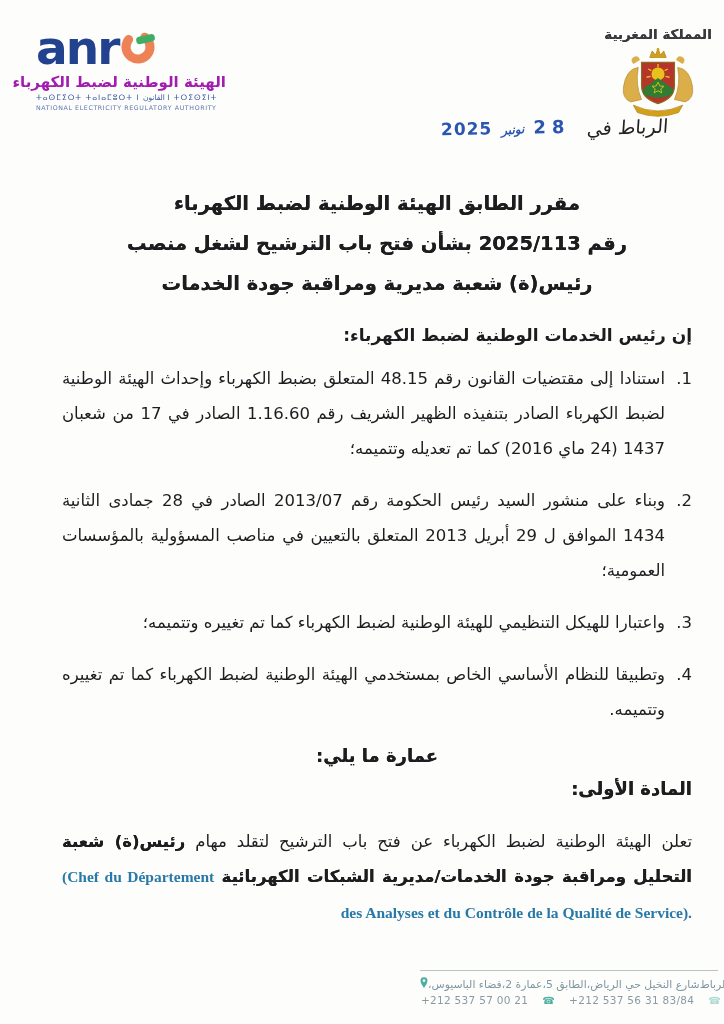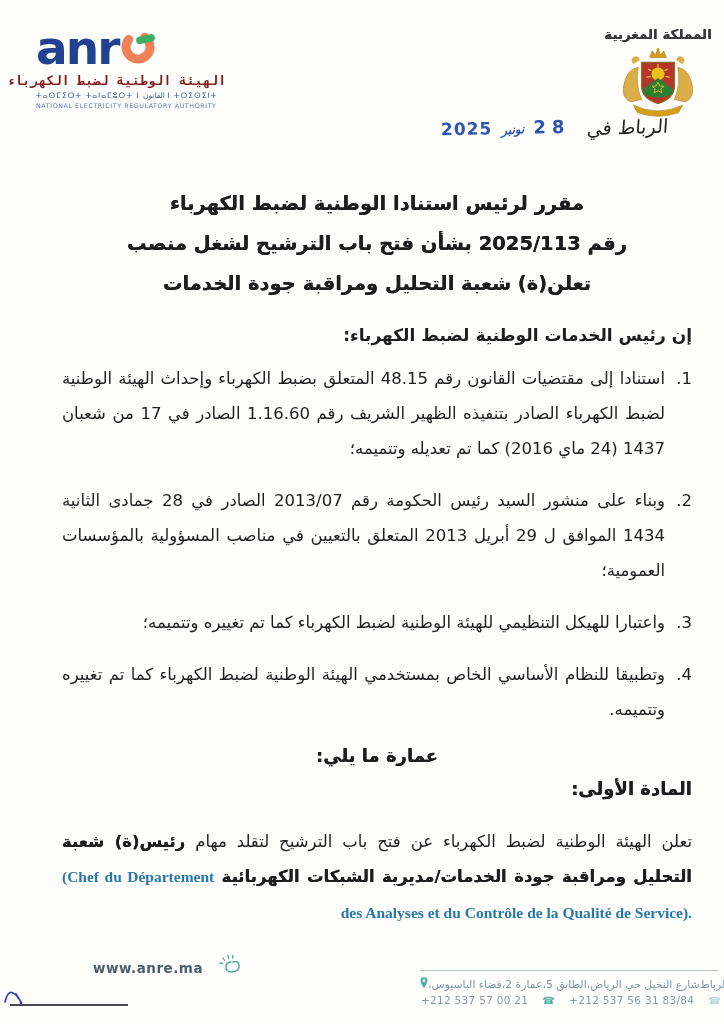--- a/index.html
+++ b/index.html
@@ -10,21 +10,21 @@
     color:#1d1d20;
   }
   .page{position:absolute;inset:0;}
 
   
   .logo{position:absolute;left:36px;top:24px;width:190px;}
   .wordmark{display:flex;align-items:center;gap:1px;line-height:1;}
   .wordmark .anr{
     font-size:47px;font-weight:bold;color:#22418e;letter-spacing:-2px;
   }
-  .logo-ar{color:#7f1d1d;font-weight:bold;font-size:13px;direction:rtl;text-align:left;margin-top:2px;white-space:nowrap;font-family:Liberation Mono, monospace;}
+  .logo-ar{color:#a21caf;font-weight:bold;font-size:15px;direction:rtl;text-align:left;margin-top:2px;white-space:nowrap;}
   .logo-tif{color:#3a57a0;font-size:7.5px;letter-spacing:1px;margin-top:2px;white-space:nowrap;}
   .logo-en{color:#5d74ad;font-size:6.3px;letter-spacing:.6px;margin-top:2px;white-space:nowrap;}
 
   
   .crest-block{position:absolute;left:596px;top:26px;width:124px;text-align:center;}
   .kingdom{font-size:13.5px;font-weight:bold;color:#3a3a3e;direction:rtl;white-space:nowrap;
     text-shadow:0 0 .4px #3a3a3e;}
   .crest-svg{margin-top:4px;}
 
   
@@ -134,23 +134,23 @@
     <span class="stamp">
       <span class="day">28</span>
       <span class="month">نونبر</span>
       <span class="year">2025</span>
     </span>
   </div>
 
   <div class="content">
 
     <div class="doc-title">
-      <div>مقرر لرئيس استنادا الوطنية لضبط الكهرباء</div>
+      <div>مقرر الطابق الهيئة الوطنية لضبط الكهرباء</div>
       <div>رقم 2025/113 بشأن فتح باب الترشيح لشغل منصب</div>
-      <div>تعلن(ة) شعبة التحليل ومراقبة جودة الخدمات</div>
+      <div>رئيس(ة) شعبة مديرية ومراقبة جودة الخدمات</div>
     </div>
 
     <div class="intro">إن رئيس الخدمات الوطنية لضبط الكهرباء:</div>
 
     <div class="items">
       <div class="item">
         <span class="item-num">1.</span>
         <span class="item-text">استنادا إلى مقتضيات القانون رقم 48.15 المتعلق بضبط الكهرباء وإحداث الهيئة الوطنية لضبط الكهرباء الصادر بتنفيذه الظهير الشريف رقم 1.16.60 الصادر في 17 من شعبان 1437 (24 ماي 2016) كما تم تعديله وتتميمه؛</span>
       </div>
       <div class="item">
@@ -169,43 +169,20 @@
 
     <div class="decision-lead">عمارة ما يلي:</div>
 
     <div class="article-heading">المادة الأولى:</div>
 
     <div class="article-text">
       <span>تعلن الهيئة الوطنية لضبط الكهرباء عن فتح باب الترشيح لتقلد مهام </span><span class="job-bold">رئيس(ة) شعبة التحليل ومراقبة جودة الخدمات/مديرية الشبكات الكهربائية </span><span class="french">(Chef du Département des Analyses et du Contrôle de la Qualité de Service).</span>
     </div>
   </div>
 
-  <div class="footer-left">
-    <div class="website-row">
-      <span class="website">www.anre.ma</span>
-      <span>
-        <svg width="26" height="24" viewBox="0 0 26 24" aria-hidden="true">
-          <path d="M16 8 q5 -2 6 3 q1 6 -7 7 q-7 0 -6 -6 q1 -4 5 -4" fill="none" stroke="#4cae9e" stroke-width="1.6" stroke-linecap="round"></path>
-          <g stroke="#4cae9e" stroke-width="1.3" stroke-linecap="round">
-            <line x1="6" y1="4" x2="7.5" y2="6.5"></line>
-              <line x1="11" y1="1.5" x2="11.5" y2="4.5"></line>
-            <line x1="16" y1="1.5" x2="15.5" y2="4"></line>
-              <line x1="3" y1="9" x2="5.5" y2="9.5"></line>
-          </g>
-        </svg>
-      </span>
-    </div>
-    <span class="scribble">
-      <svg width="24" height="20" viewBox="0 0 24 20" aria-hidden="true">
-        <path d="M3 16 q3 -12 8 -9 t5 5 M14 8 l5 8" fill="none" stroke="#3346a8" stroke-width="1.7" stroke-linecap="round"></path>
-        <circle cx="19" cy="17" r="1.4" fill="#3346a8"></circle>
-      </svg>
-    </span>
-    <div class="rule-left"></div>
-  </div>
 
   <div class="footer-right">
     <div class="rule-right"></div>
     <div class="address-row">
       <span>
         <svg width="8" height="11" viewBox="0 0 12 16" aria-hidden="true">
           <path d="M6 0a5.2 5.2 0 0 0-5.2 5.2C.8 9 6 16 6 16s5.2-7 5.2-10.8A5.2 5.2 0 0 0 6 0z" fill="#4cae9e"></path>
           <circle cx="6" cy="5.2" r="2" fill="#fff"></circle>
         </svg>
       </span>

